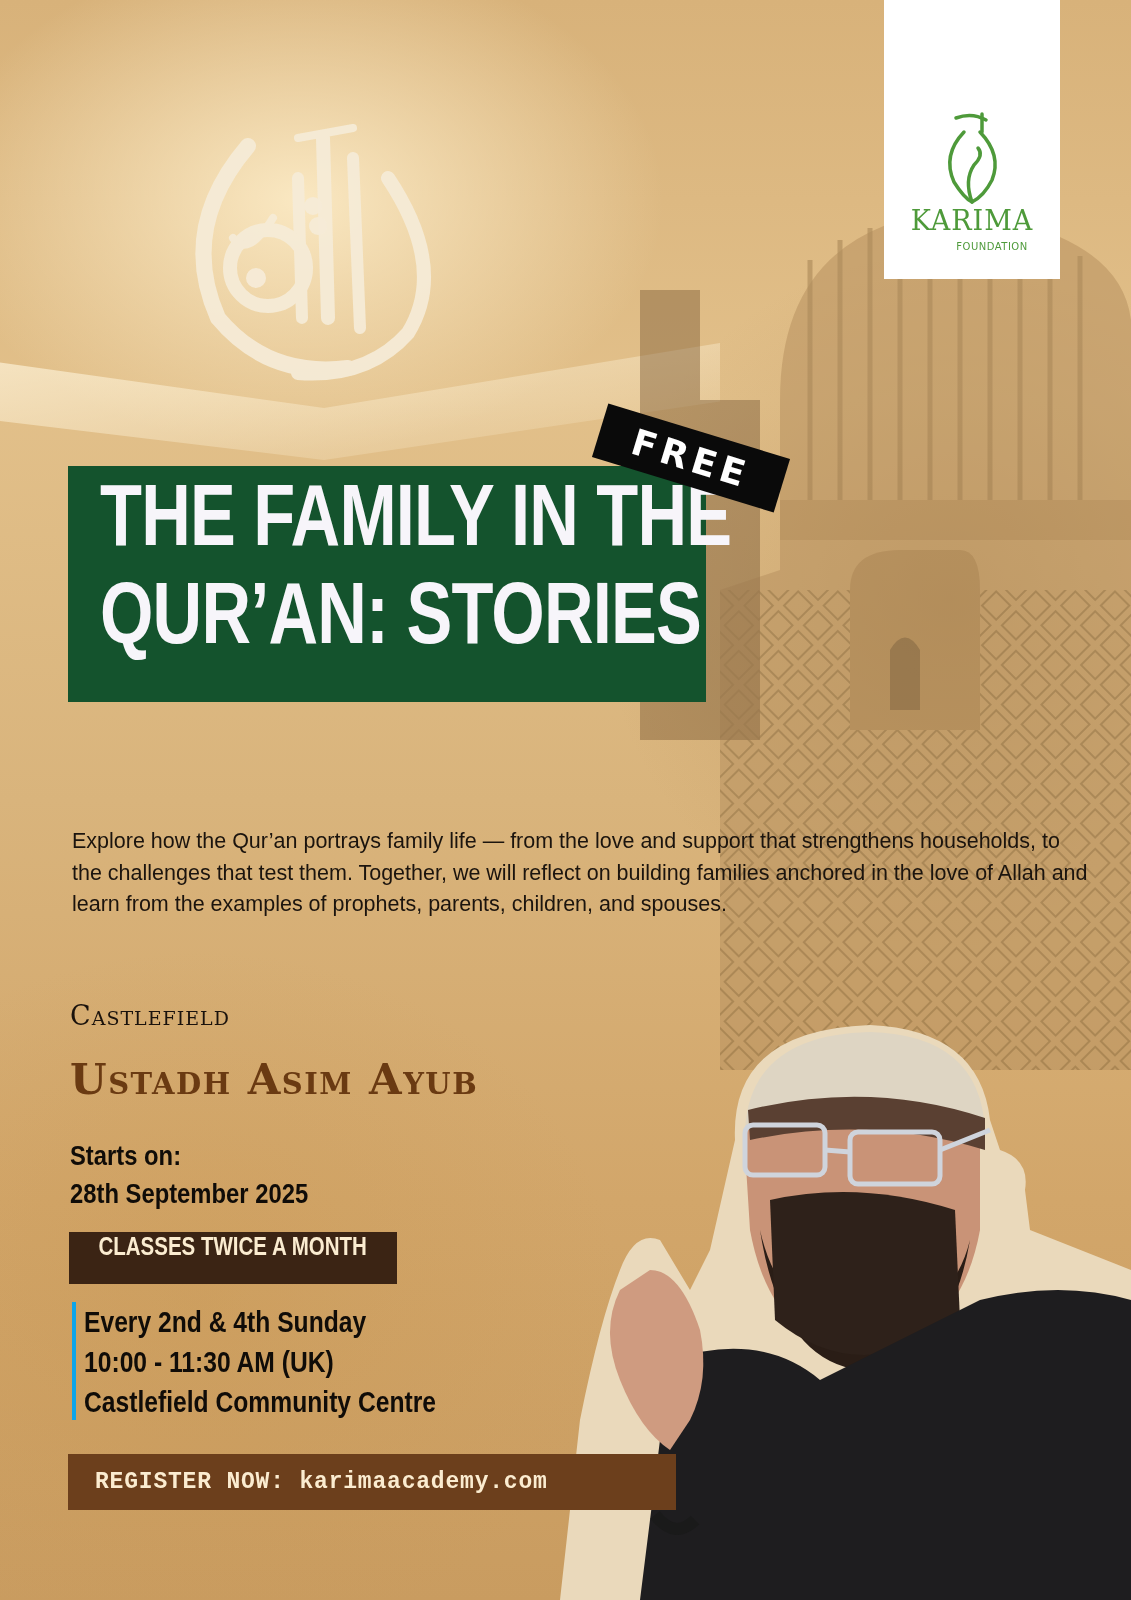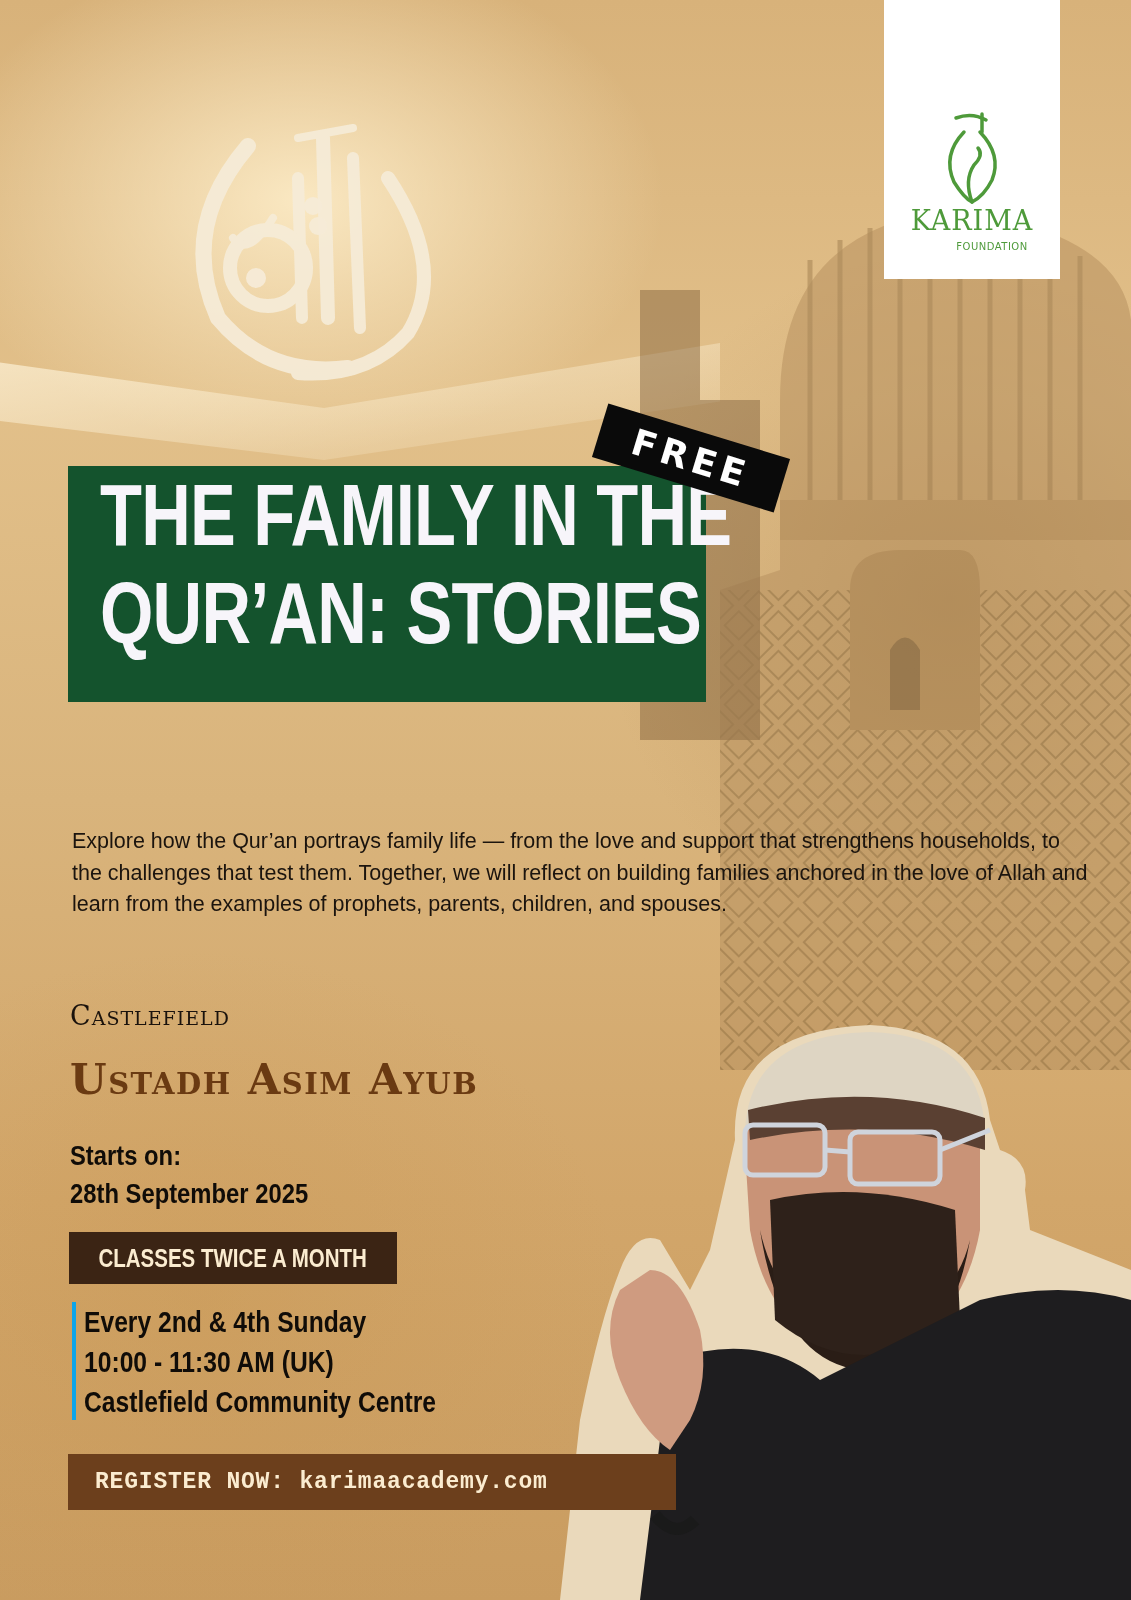--- a/index.html
+++ b/index.html
@@ -51,21 +51,21 @@
   .desc span { font-weight:normal; }
 
   .instr-label { left:70px; top:1000px; font-family:"DejaVu Serif", serif; font-size:27px; color:#1a120c;
     font-variant:small-caps; letter-spacing:1px; }
   .instr-name { left:70px; top:1040px; font-family:"DejaVu Serif", serif; font-size:42px; font-weight:bold;
     color:#6a3a12; font-variant:small-caps; letter-spacing:1.5px;margin-top:15px; }
 
   .starts { left:70px; top:1137px; font-family:"Liberation Sans", sans-serif; font-weight:bold; font-size:28px;
     color:#100c08; line-height:38px; transform:scaleX(.85); transform-origin:left; white-space:nowrap; }
 
-  .classes { left:69px; top:1232px; width:328px; height:52px; background:#3b2414; display:flex; align-items:center;
+  .classes { left:69px; top:1232px; width:328px; height:52px; background:#3b2414; display:flex; align-items:flex-start;
     justify-content:center; }
   .classes span { color:#fbecd0; font-family:"Liberation Sans", sans-serif; font-weight:bold; font-size:25px;
     transform:scaleX(.82); white-space:nowrap; }
 
   .schedule { left:72px; top:1302px; border-left:4px solid #0ea5e9; padding-left:8px; height:118px; }
   .schedule div { font-family:"Liberation Sans", sans-serif; font-weight:bold; font-size:29px; line-height:40px;
     color:#100c08; transform:scaleX(.85); transform-origin:left; white-space:nowrap; }
 
   .register { left:68px; top:1454px; width:608px; height:56px; background:#6c3f1c; display:flex; align-items:center;
     padding-left:27px; box-sizing:border-box; }

